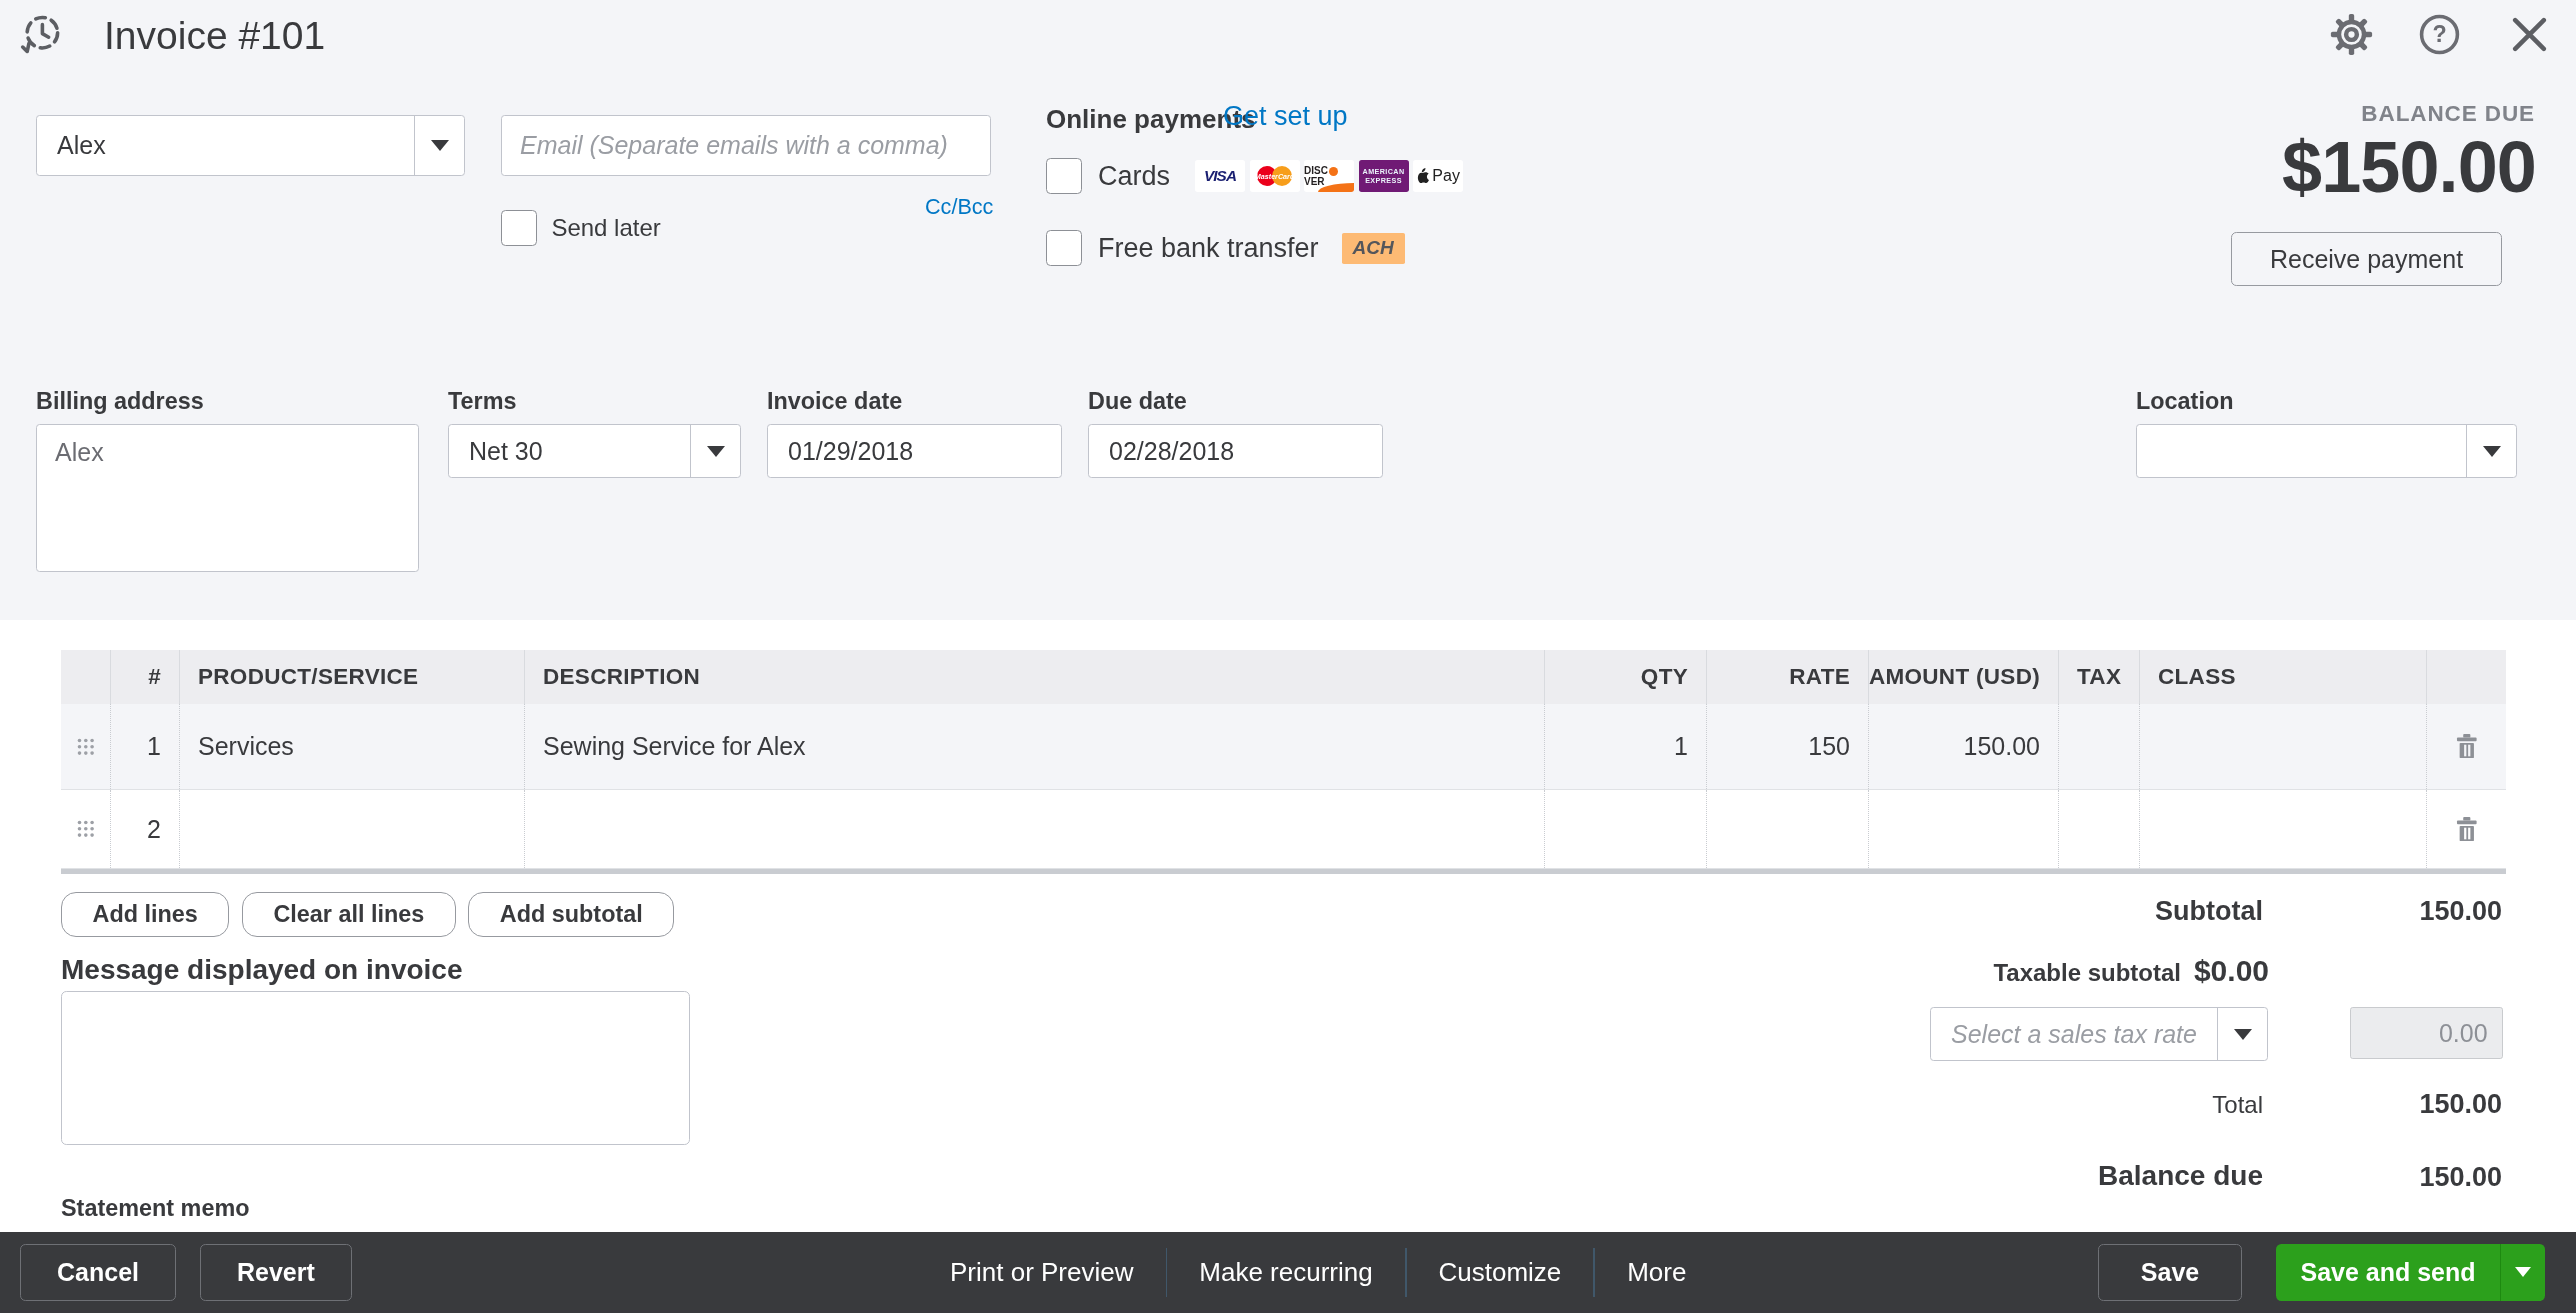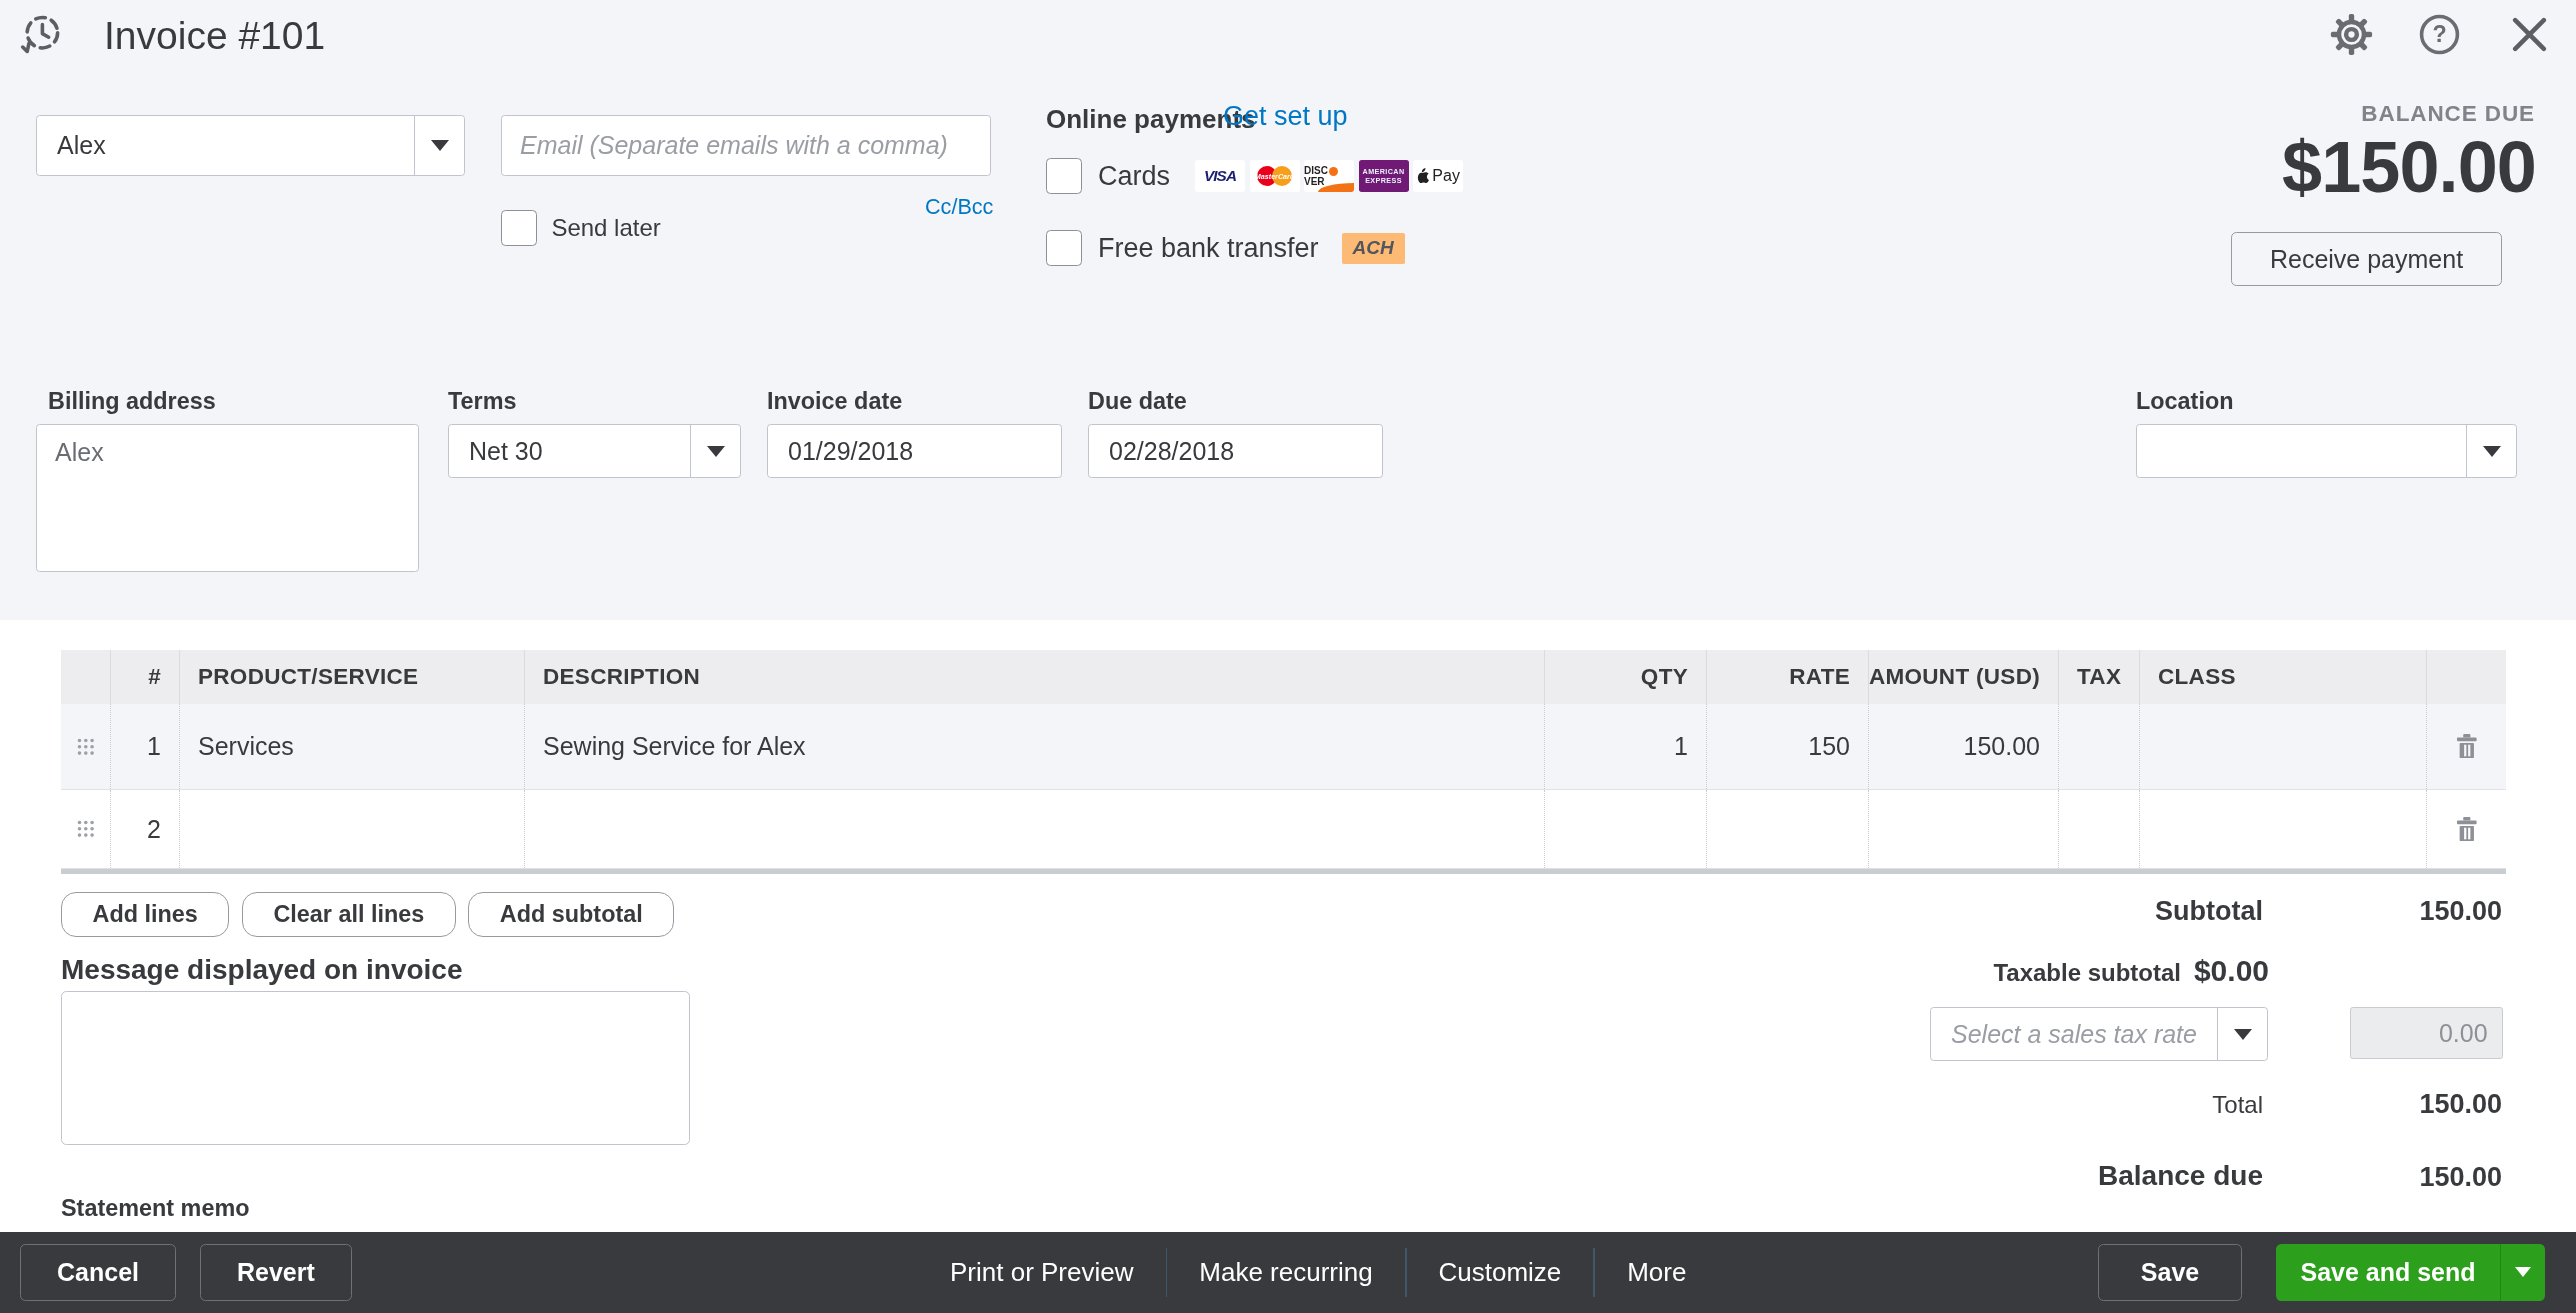--- a/index.html
+++ b/index.html
@@ -241,21 +241,21 @@
     <div class="op-row bank-row">
       <span class="cb"></span>
       <span class="lbl">Free bank transfer</span>
       <span class="ach-badge">ACH</span>
     </div>
 
     <div class="bal-label">BALANCE DUE</div>
     <div class="bal-amount">$150.00</div>
     <button class="receive-btn">Receive payment</button>
 
-    <div class="f-label" style="left:36px; top:388px;margin-left:12px;">Billing address</div>
+    <div class="f-label" style="left:36px; top:388px;">Billing address</div>
     <div class="f-label" style="left:448px; top:388px;">Terms</div>
     <div class="f-label" style="left:767px; top:388px;">Invoice date</div>
     <div class="f-label" style="left:1088px; top:388px;">Due date</div>
     <div class="f-label" style="left:2136px; top:388px;">Location</div>
 
     <textarea class="billing-ta" style="">Alex</textarea>
 
     <div class="combo box terms-select">
       <div class="val">Net 30</div>
       <div class="arrow-seg">

